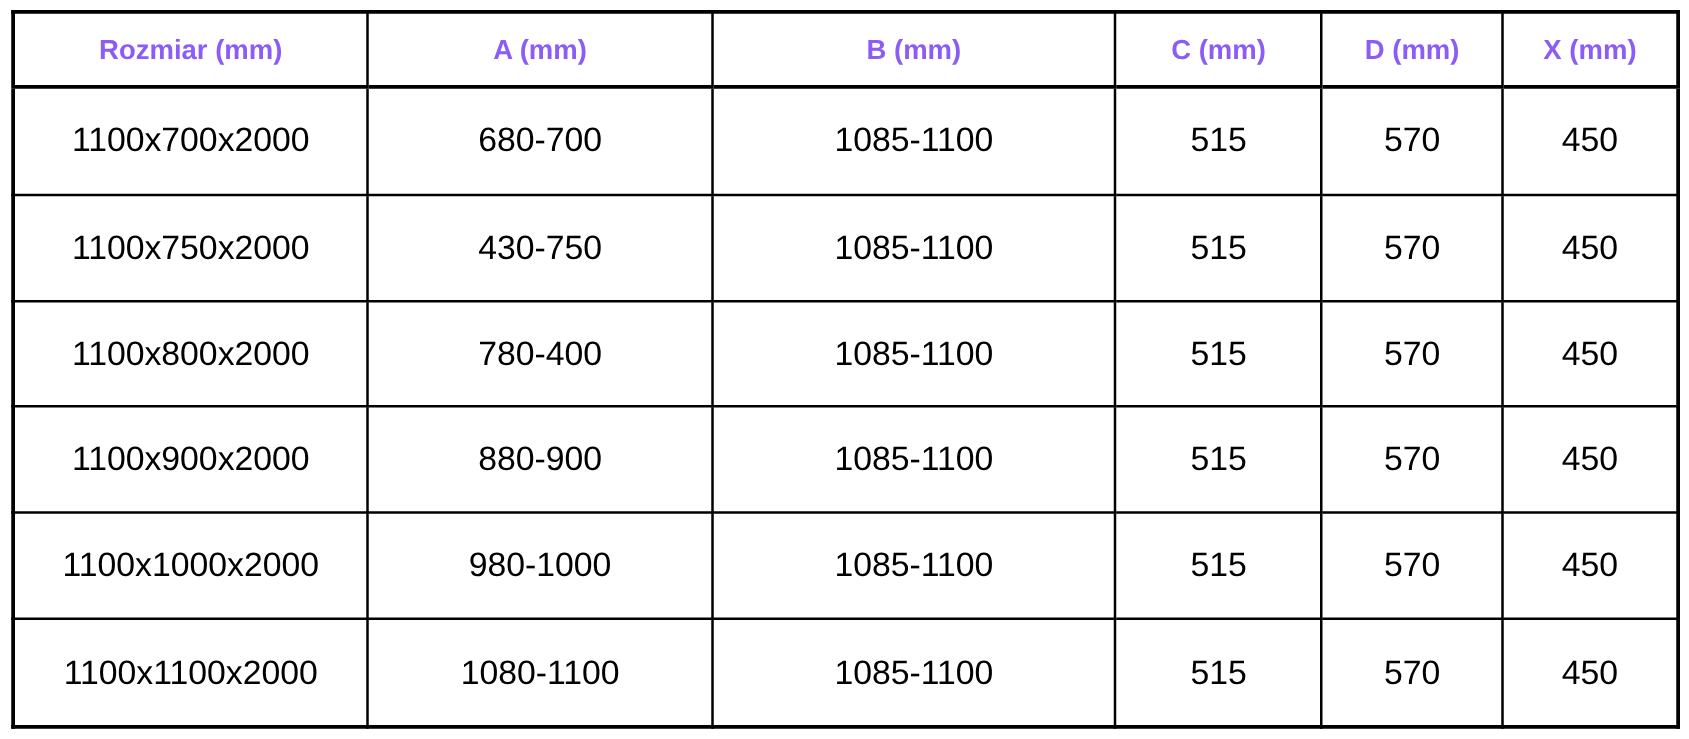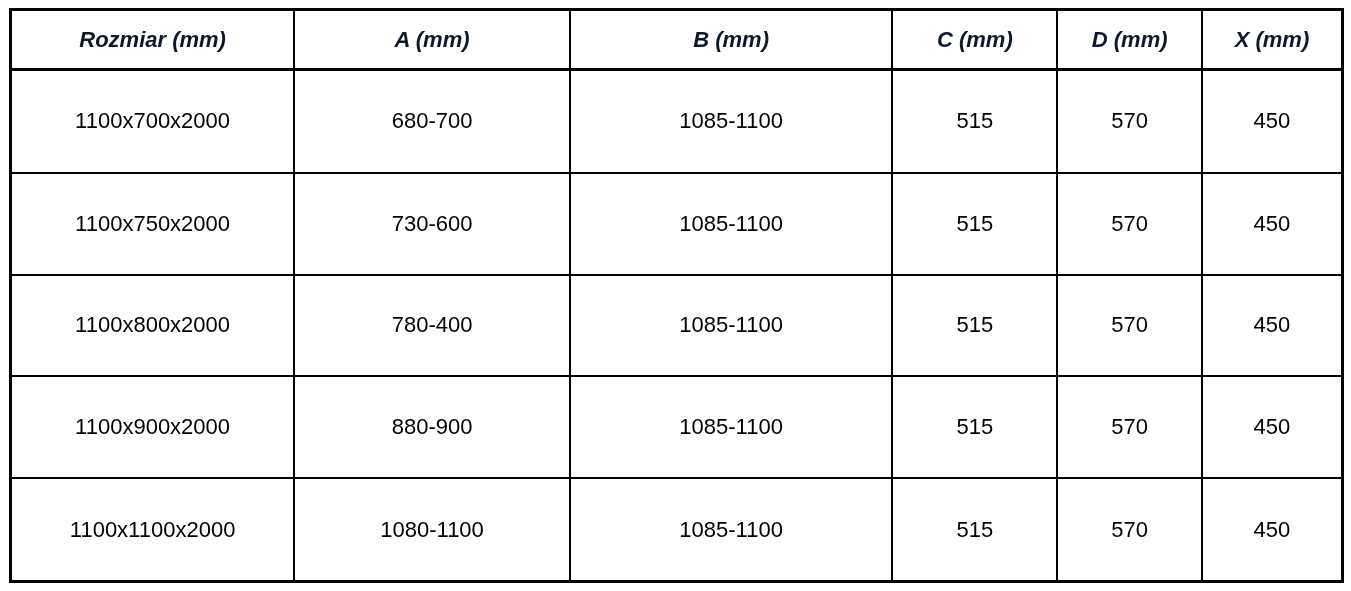--- a/index.html
+++ b/index.html
@@ -25,29 +25,28 @@
   }
   .spec-table {
     border: 3px solid #000000;
   }
   .spec-table thead th {
     border-bottom: 3px solid #000000;
   }
   .spec-table th {
     font-size: 22px;
     font-weight: bold;
-    color: #0f172a;
+    color: #8b5cf6;
     text-align: center;
     vertical-align: middle;
     height: 57px;
     padding: 0;
-    font-style: italic;
   }
   .spec-table td {
-    font-size: 22px;
+    font-size: 27px;
     font-weight: normal;
     color: #000000;
     text-align: center;
     vertical-align: middle;
     padding: 0;
   }
   col.c-rozmiar { width: 21.3%; }
   col.c-a       { width: 20.7%; }
   col.c-b       { width: 24.2%; }
   col.c-c       { width: 12.4%; }
@@ -80,21 +79,21 @@
       <tr>
         <td>1100x700x2000</td>
         <td>680-700</td>
         <td>1085-1100</td>
         <td>515</td>
         <td>570</td>
         <td>450</td>
       </tr>
       <tr>
         <td>1100x750x2000</td>
-        <td>730-600</td>
+        <td>430-750</td>
         <td>1085-1100</td>
         <td>515</td>
         <td>570</td>
         <td>450</td>
       </tr>
       <tr>
         <td>1100x800x2000</td>
         <td>780-400</td>
         <td>1085-1100</td>
         <td>515</td>
@@ -103,20 +102,28 @@
       </tr>
       <tr>
         <td>1100x900x2000</td>
         <td>880-900</td>
         <td>1085-1100</td>
         <td>515</td>
         <td>570</td>
         <td>450</td>
       </tr>
       <tr>
+        <td>1100x1000x2000</td>
+        <td>980-1000</td>
+        <td>1085-1100</td>
+        <td>515</td>
+        <td>570</td>
+        <td>450</td>
+      </tr>
+      <tr>
         <td>1100x1100x2000</td>
         <td>1080-1100</td>
         <td>1085-1100</td>
         <td>515</td>
         <td>570</td>
         <td>450</td>
       </tr>
     </tbody>
 </table>
 

